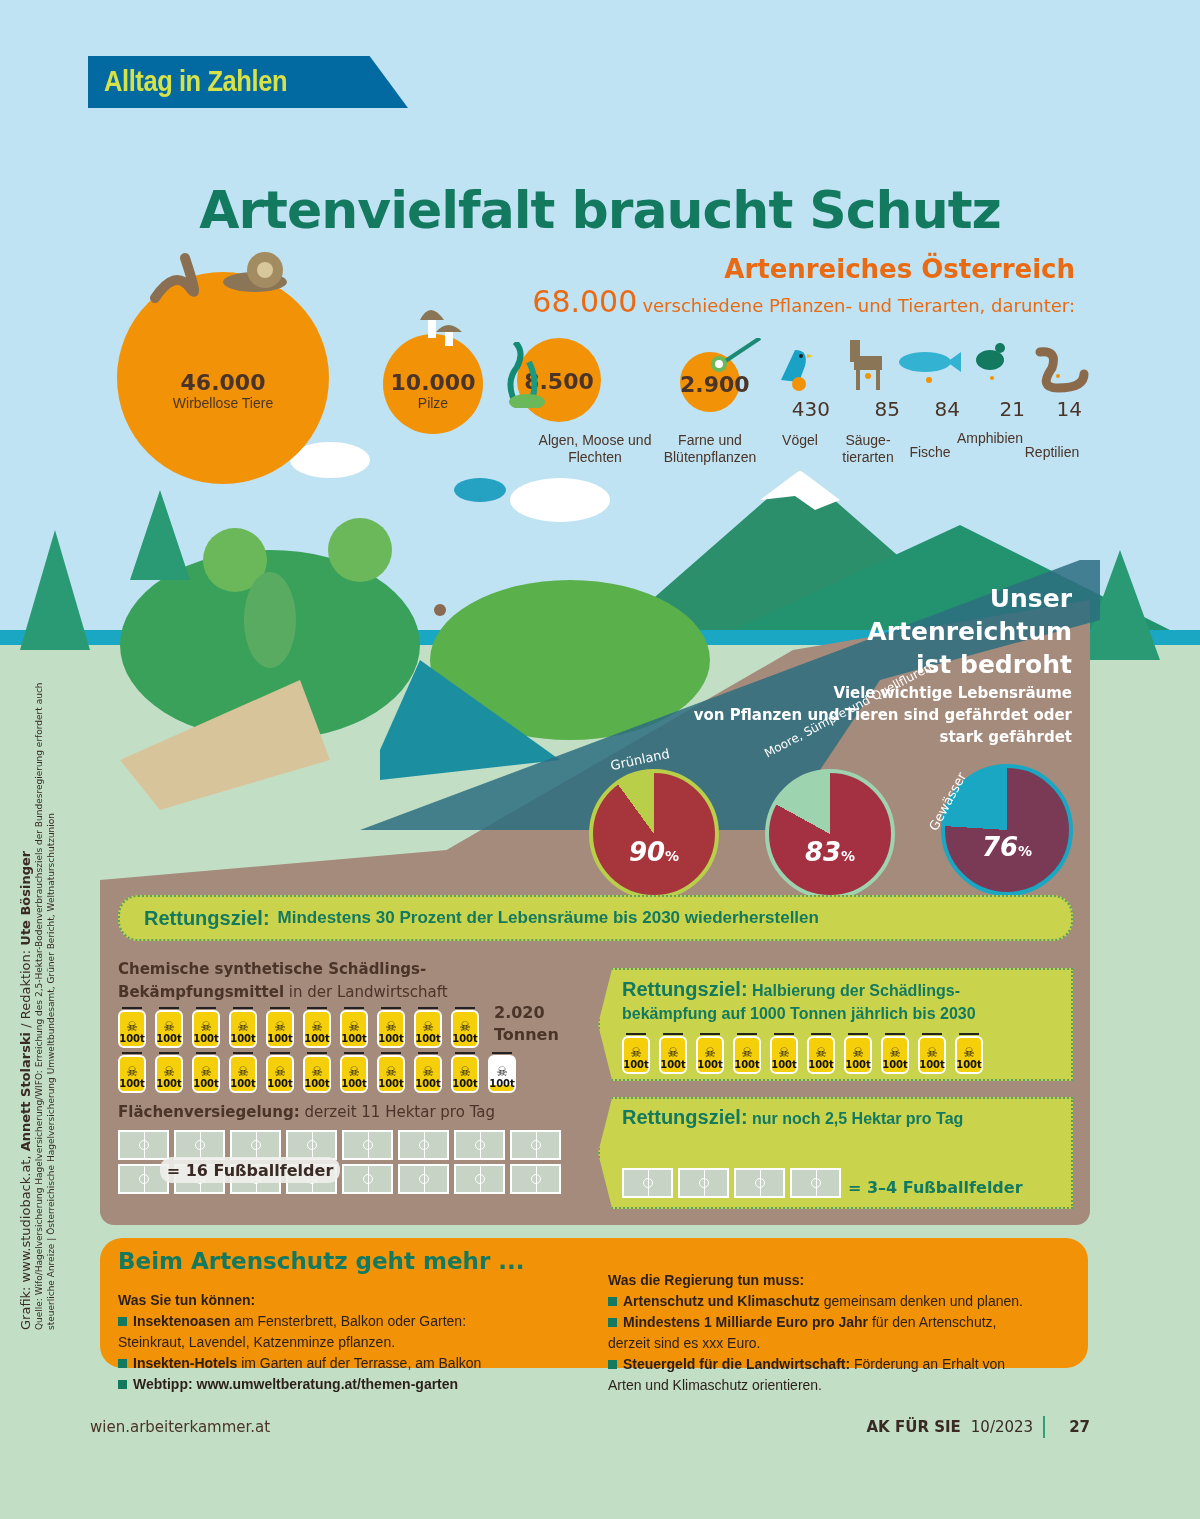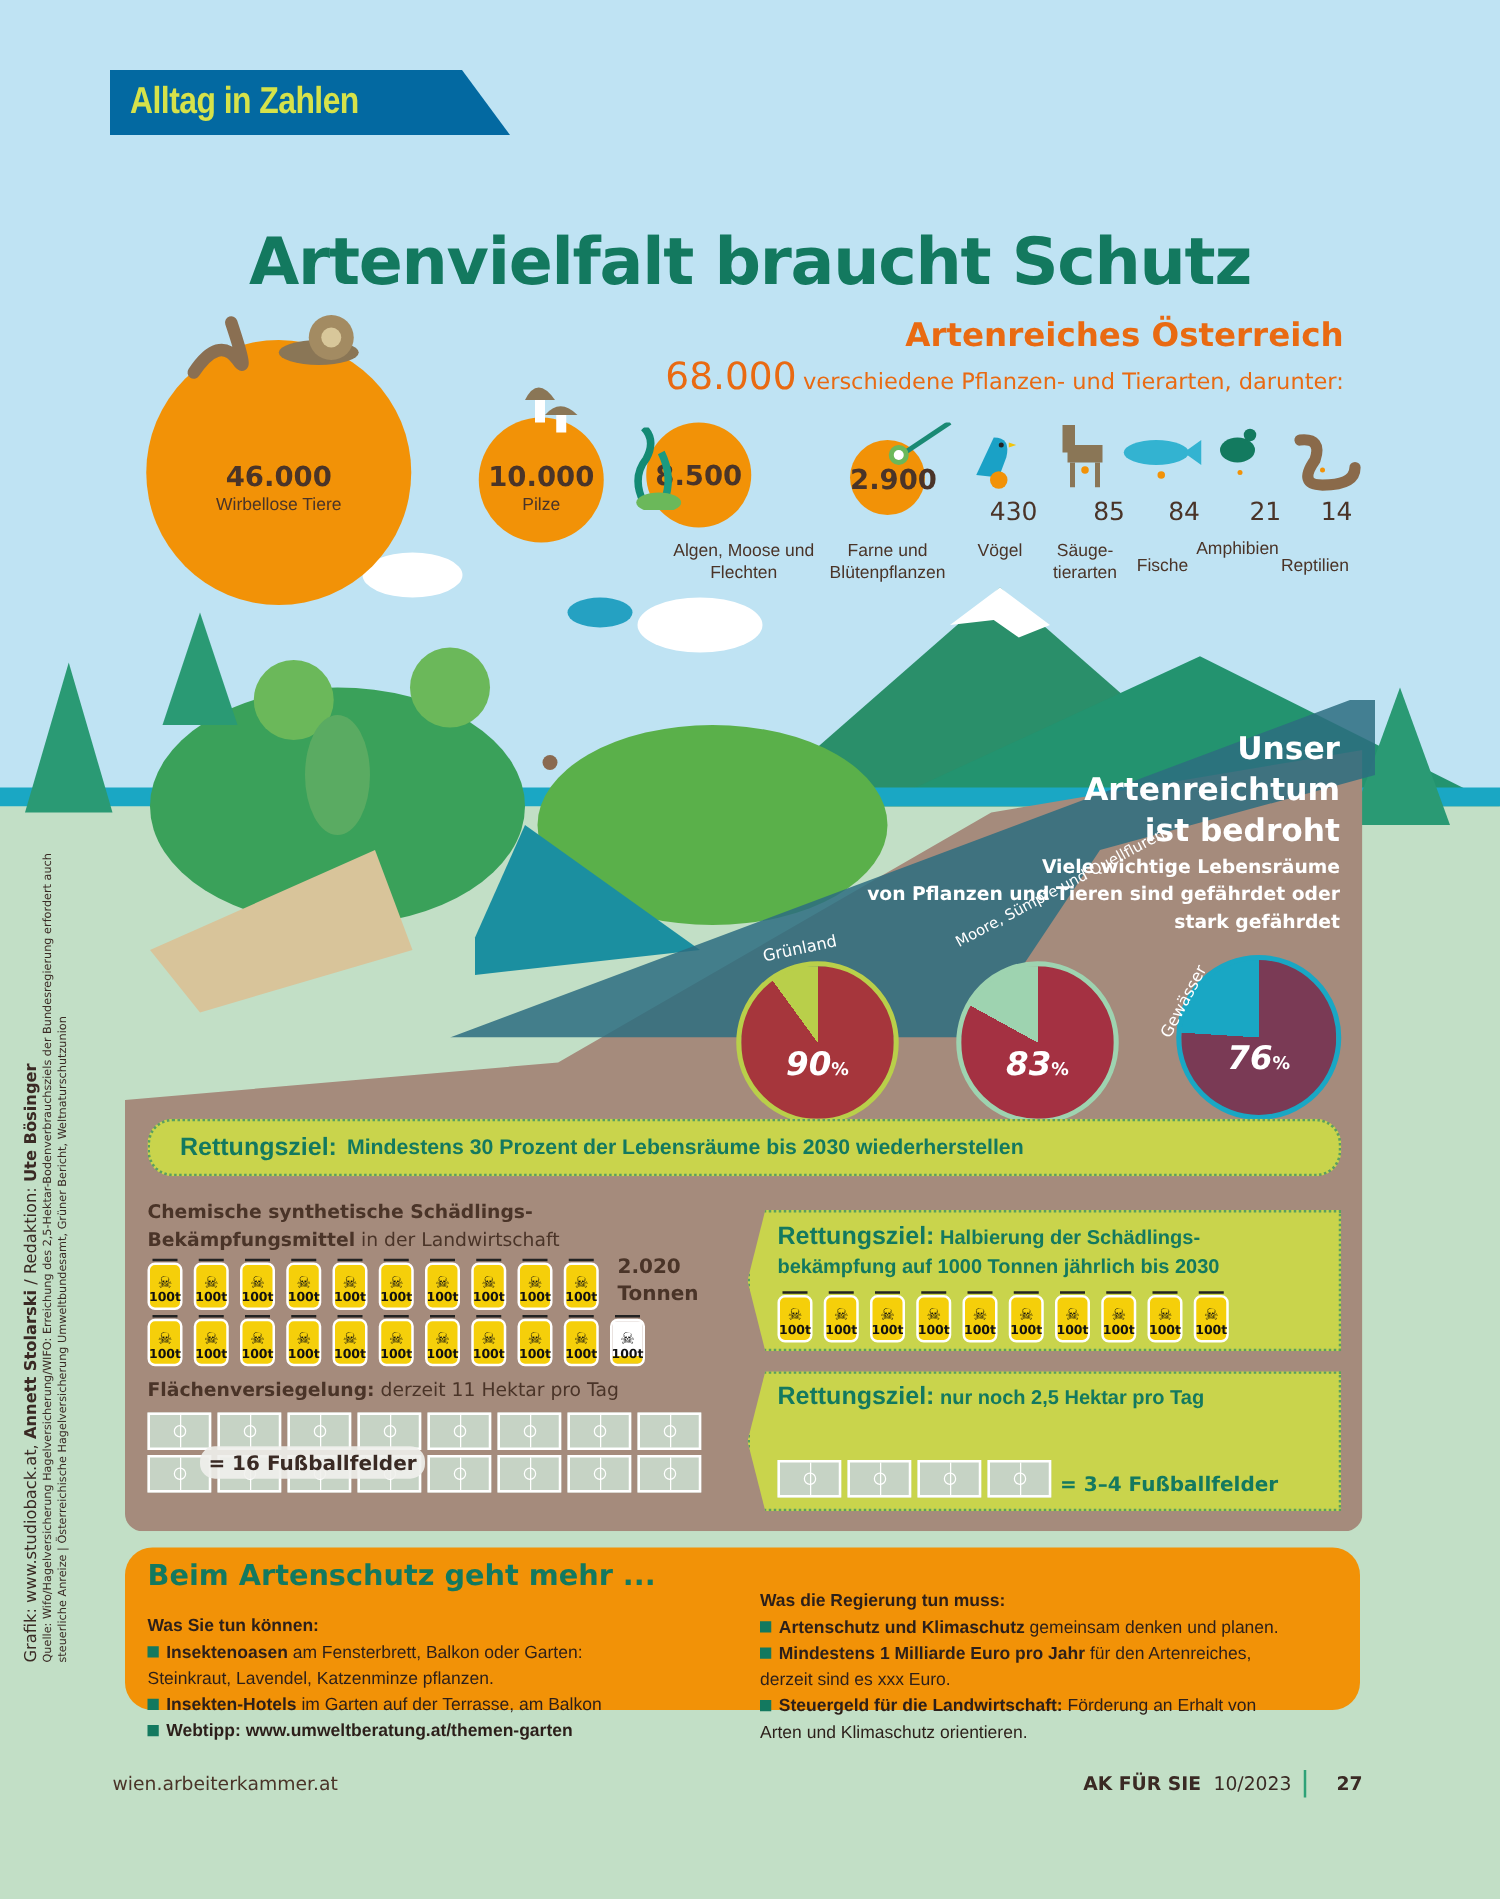--- a/index.html
+++ b/index.html
@@ -438,21 +438,21 @@
 <div class="bb-col" style="left:118px;top:1290px;width:470px">
   <div class="h">Was Sie tun können:</div>
   <div><span class="sq"></span><b>Insektenoasen</b><span> am Fensterbrett, Balkon oder Garten:</span></div>
   <div>Steinkraut, Lavendel, Katzenminze pflanzen.</div>
   <div><span class="sq"></span><b>Insekten-Hotels</b><span> im Garten auf der Terrasse, am Balkon</span></div>
   <div><span class="sq"></span><b>Webtipp: www.umweltberatung.at/themen-garten</b></div>
 </div>
 <div class="bb-col" style="left:608px;top:1270px;width:470px">
   <div class="h">Was die Regierung tun muss:</div>
   <div><span class="sq"></span><b>Artenschutz und Klimaschutz</b><span> gemeinsam denken und planen.</span></div>
-  <div><span class="sq"></span><b>Mindestens 1 Milliarde Euro pro Jahr</b><span> für den Artenreiches,</span></div>
+  <div><span class="sq"></span><b>Mindestens 1 Milliarde Euro pro Jahr</b><span> für den Artenschutz,</span></div>
   <div>derzeit sind es xxx Euro.</div>
   <div><span class="sq"></span><b>Steuergeld für die Landwirtschaft:</b><span> Förderung an Erhalt von</span></div>
   <div>Arten und Klimaschutz orientieren.</div>
 </div>
 
 <div class="credits">
   <div class="c1"><span>Grafik: www.studioback.at, </span><b>Annett Stolarski</b><span> / Redaktion: </span><b>Ute Bösinger</b></div>
   <div class="c2">Quelle: Wifo/Hagelversicherung Hagelversicherung/WIFO: Erreichung des 2,5-Hektar-Bodenverbrauchsziels der Bundesregierung erfordert auch</div>
   <div class="c2">steuerliche Anreize | Österreichische Hagelversicherung Umweltbundesamt, Grüner Bericht, Weltnaturschutzunion</div>
 </div>

